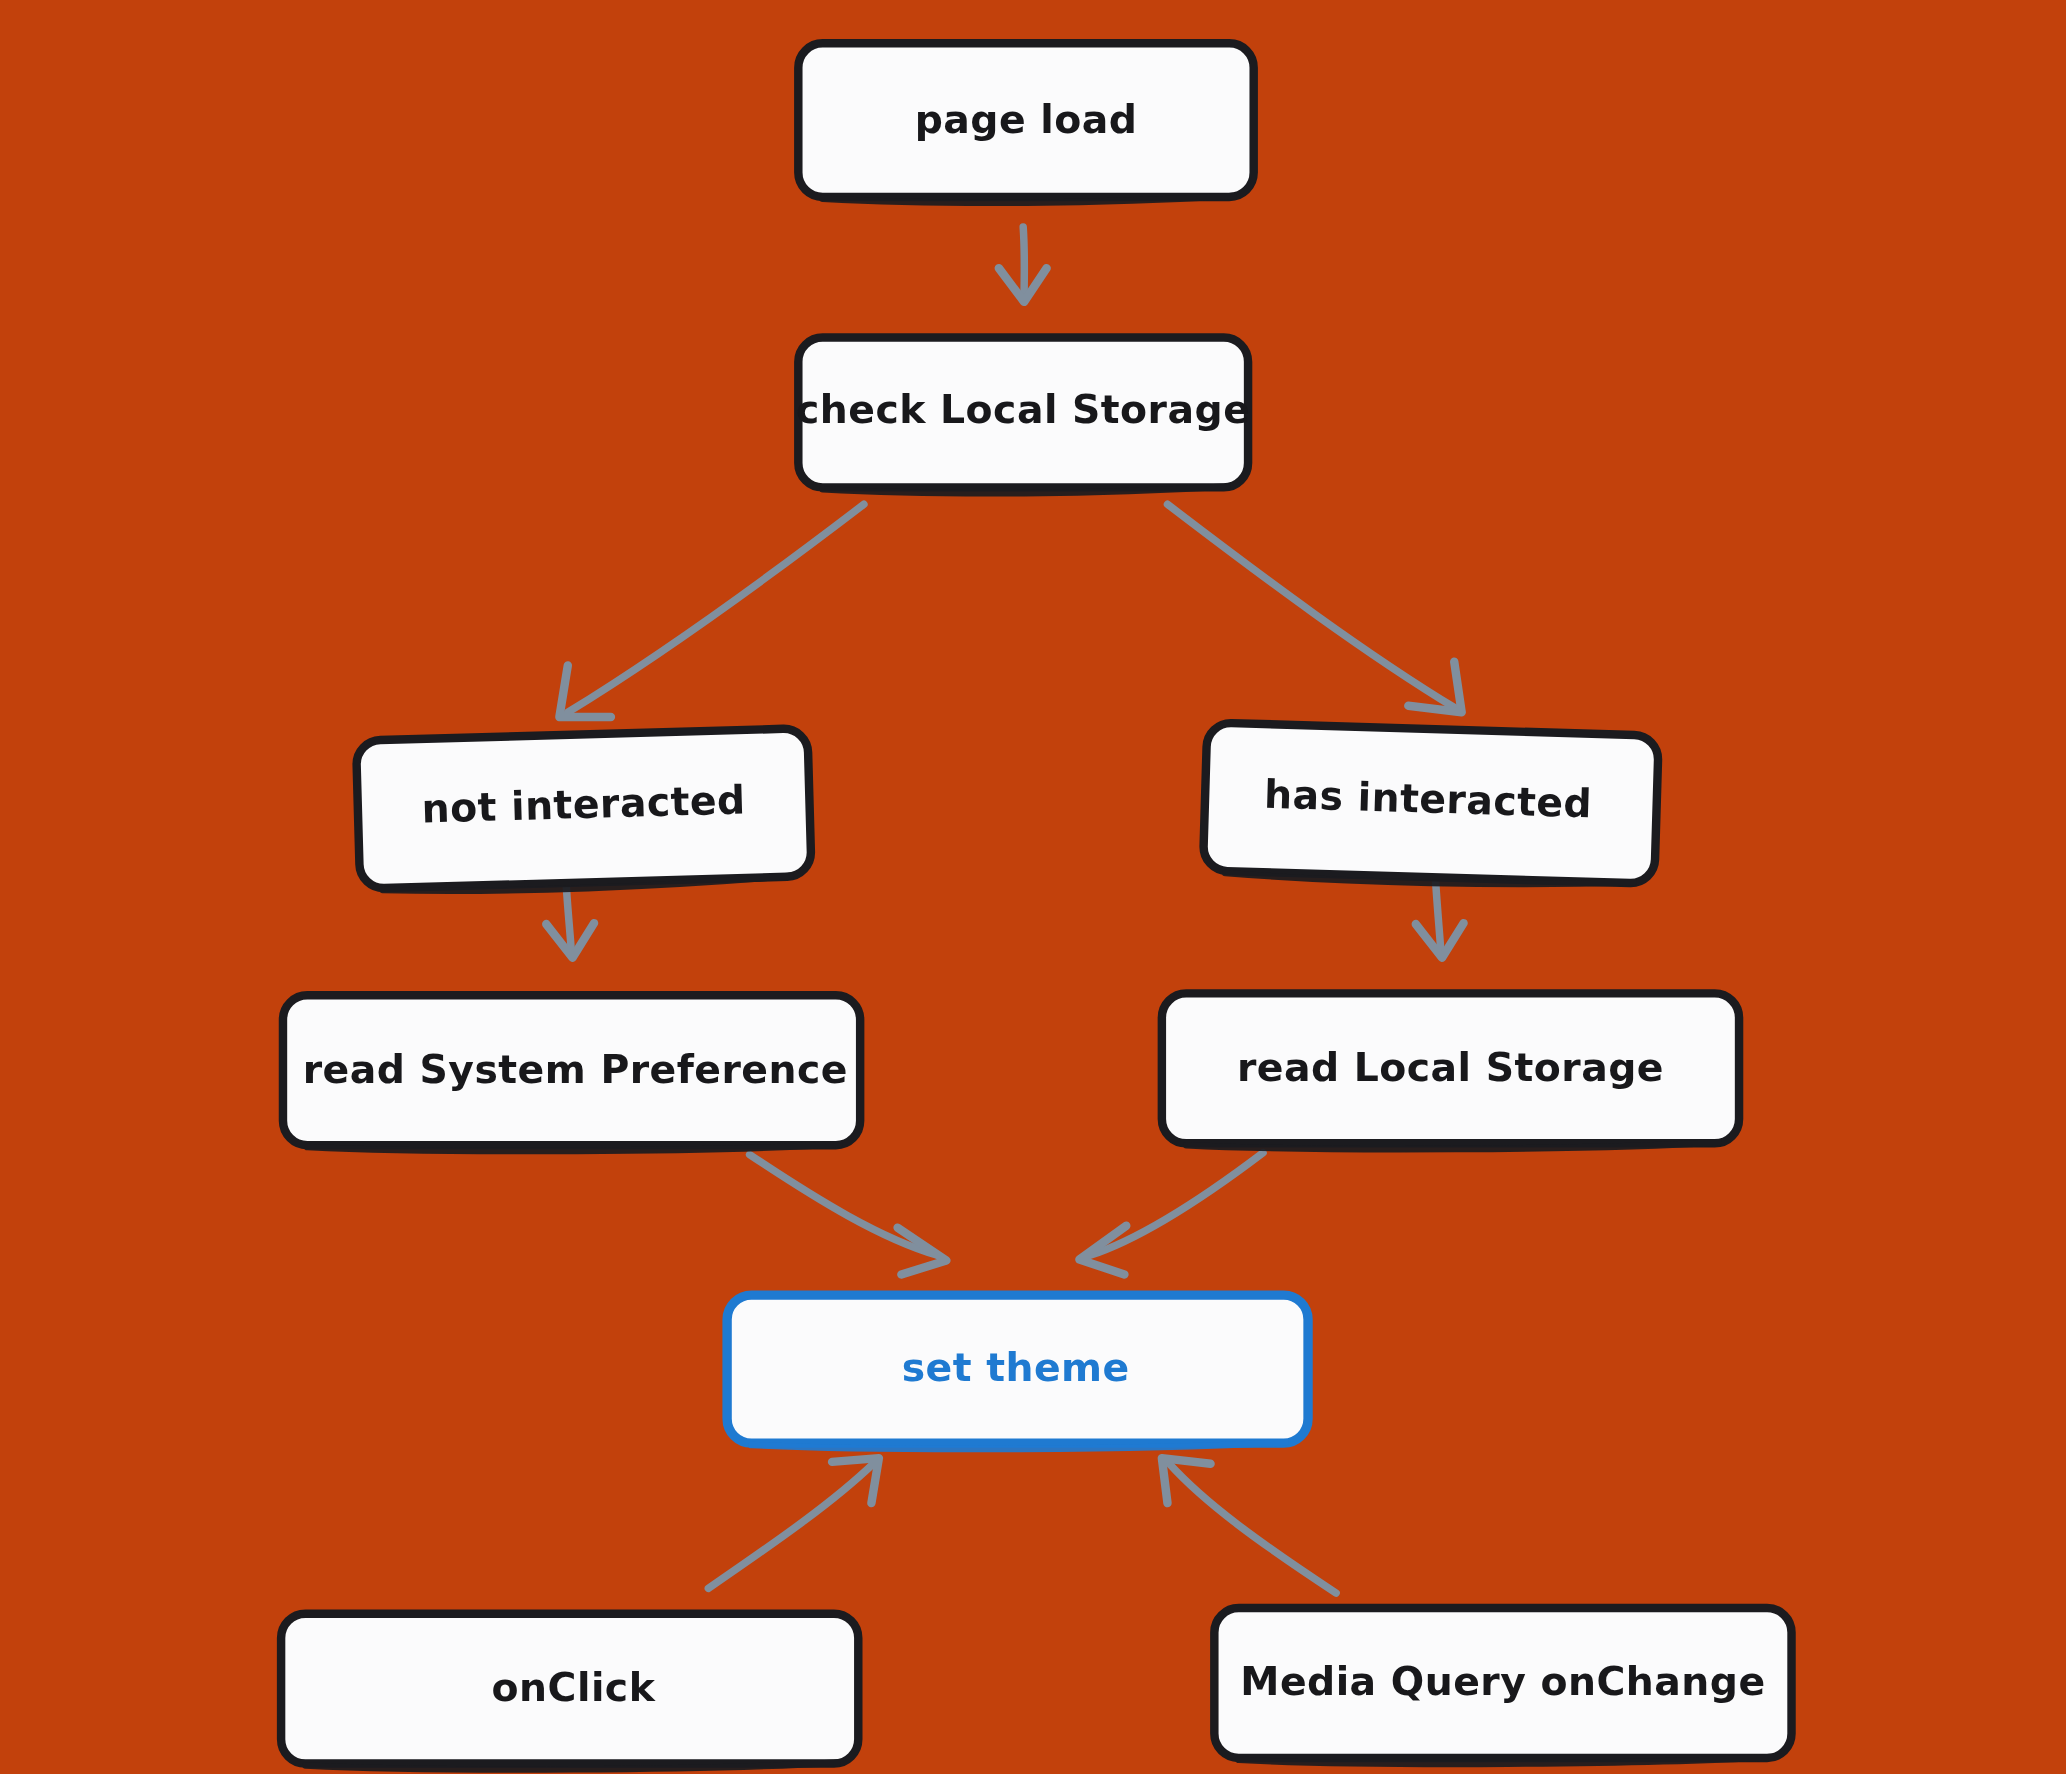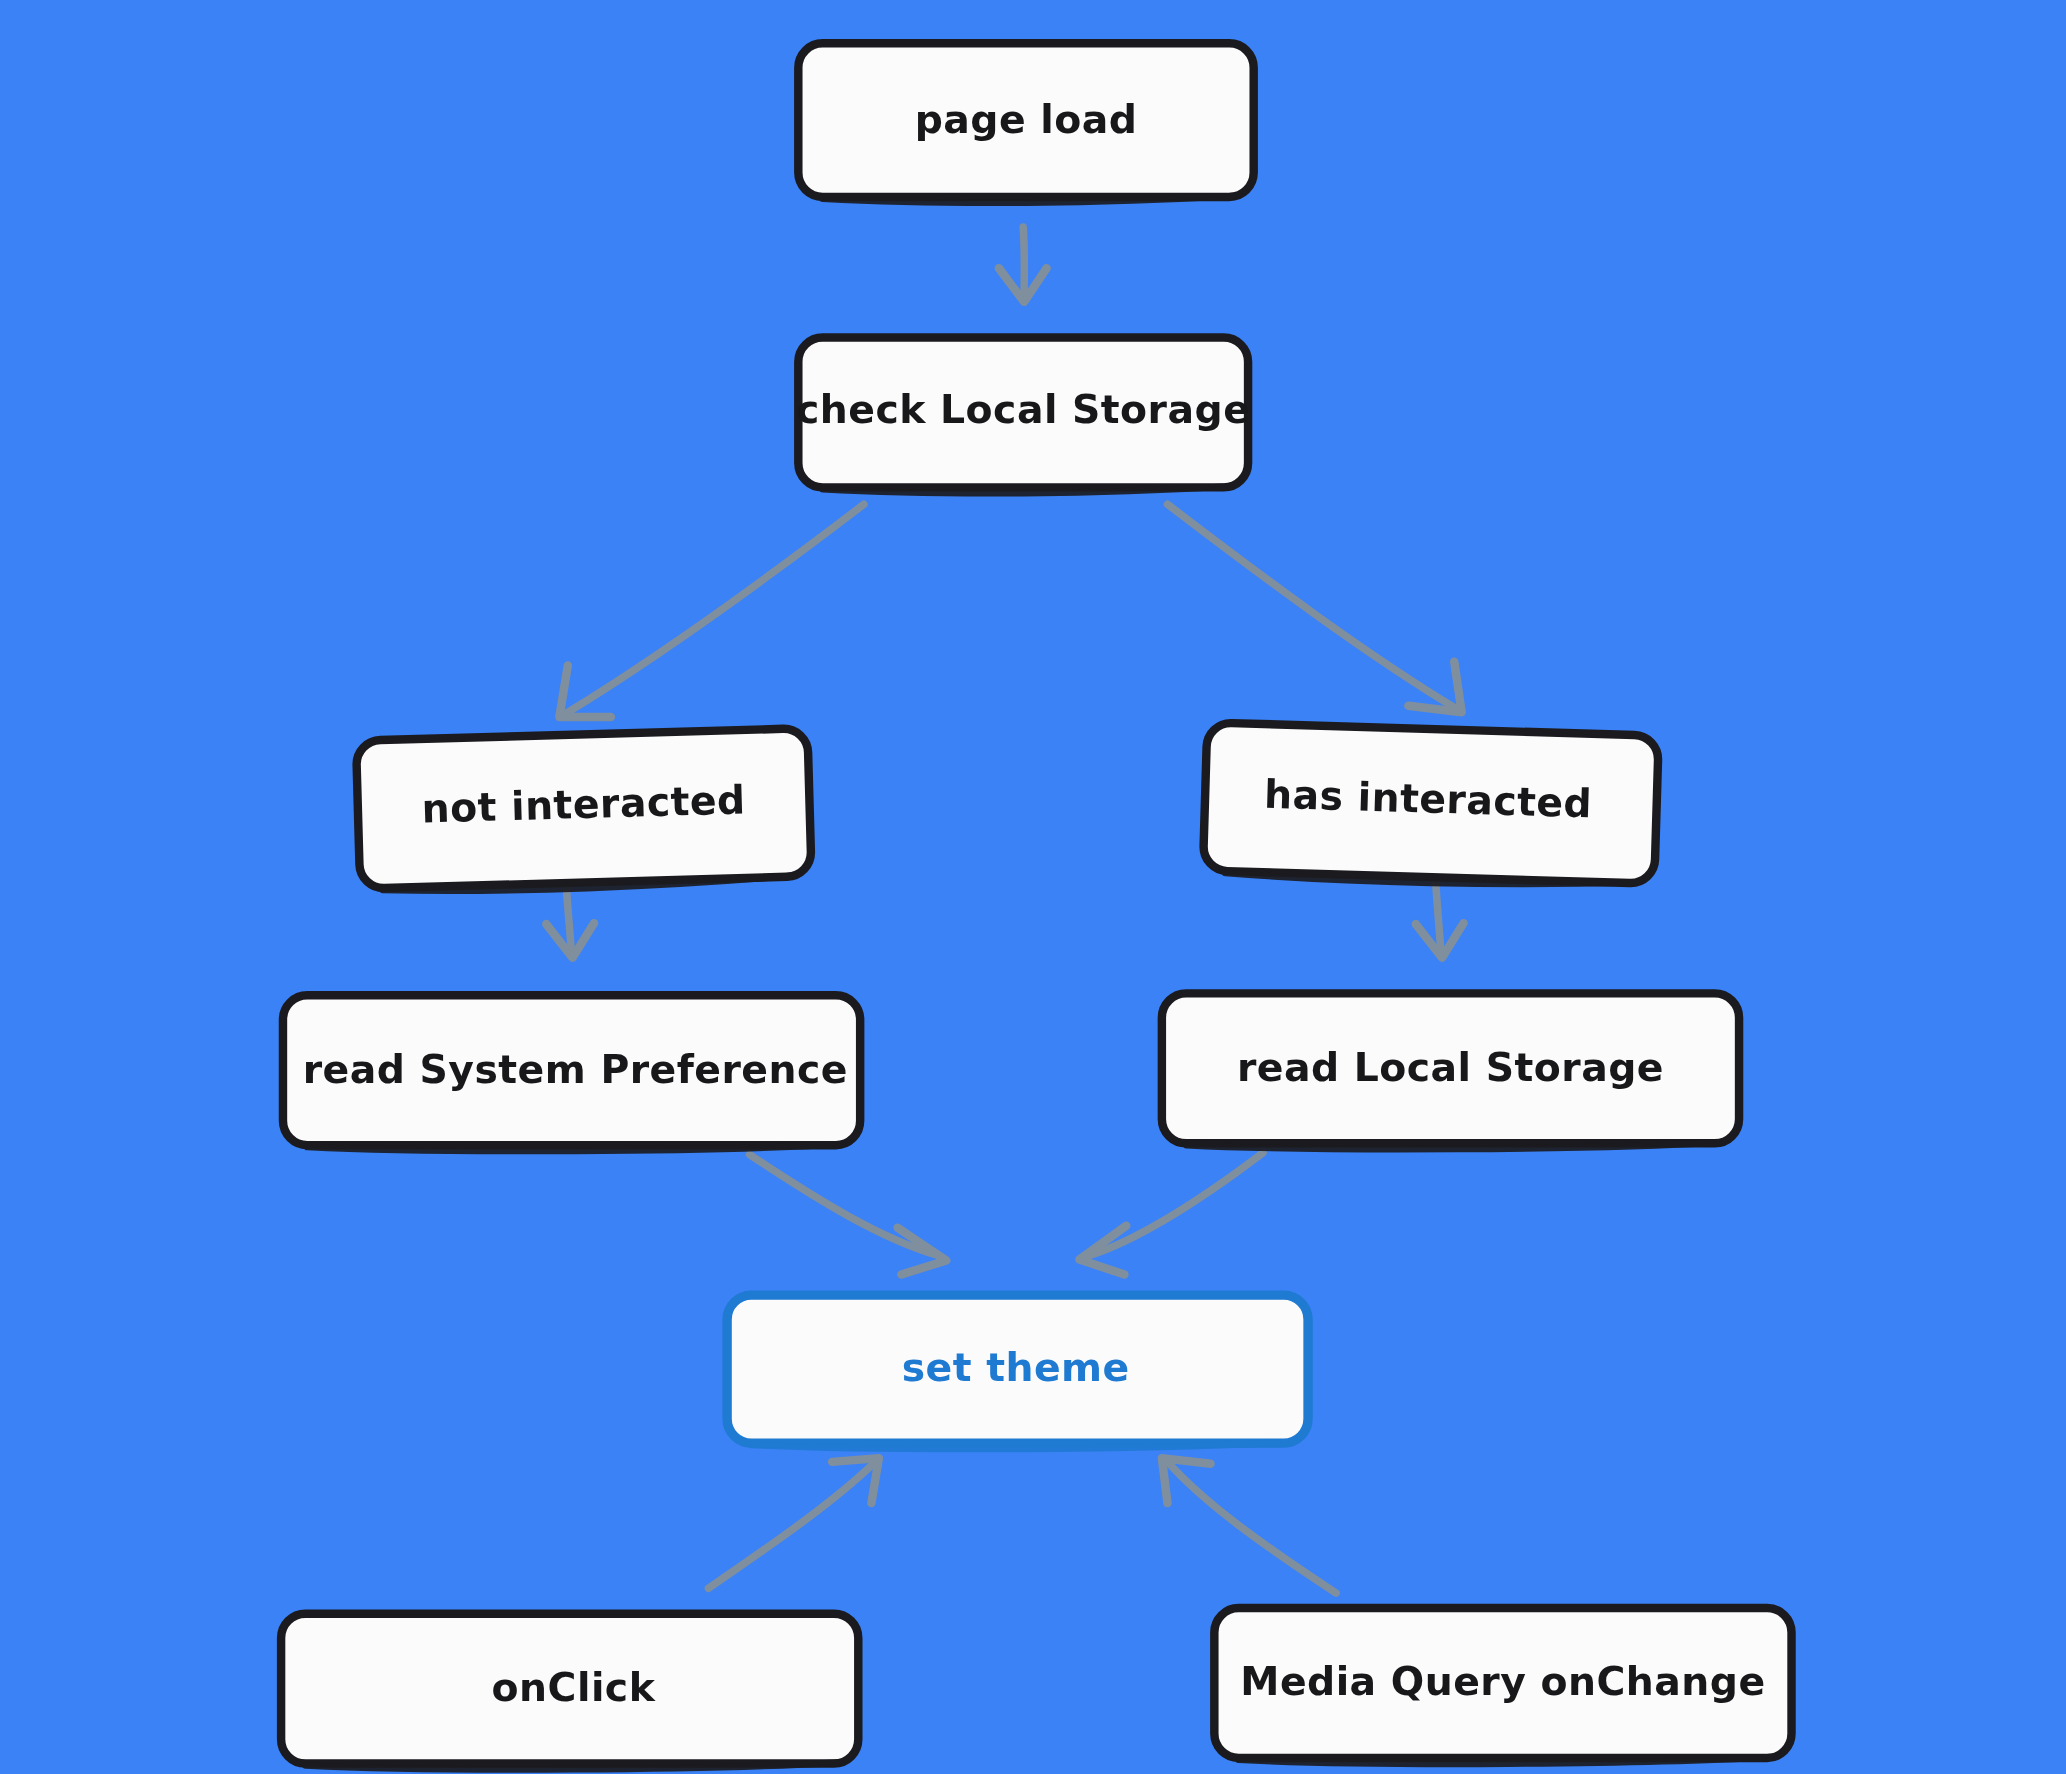--- a/index.html
+++ b/index.html
@@ -7,21 +7,21 @@
     padding: 0;
     background: #f5f6f9;
   }
   body {
     font-family: "DejaVu Sans", sans-serif;
   }
   #canvas {
     position: relative;
     width: 2067px;
     height: 1775px;
-    background: #3b82f6;
+    background: #c2410c;
     overflow: hidden;
   }
   #diagram-svg {
     position: absolute;
     top: 0;
     left: 0;
     width: 2067px;
     height: 1775px;
   }
   .node-label {

